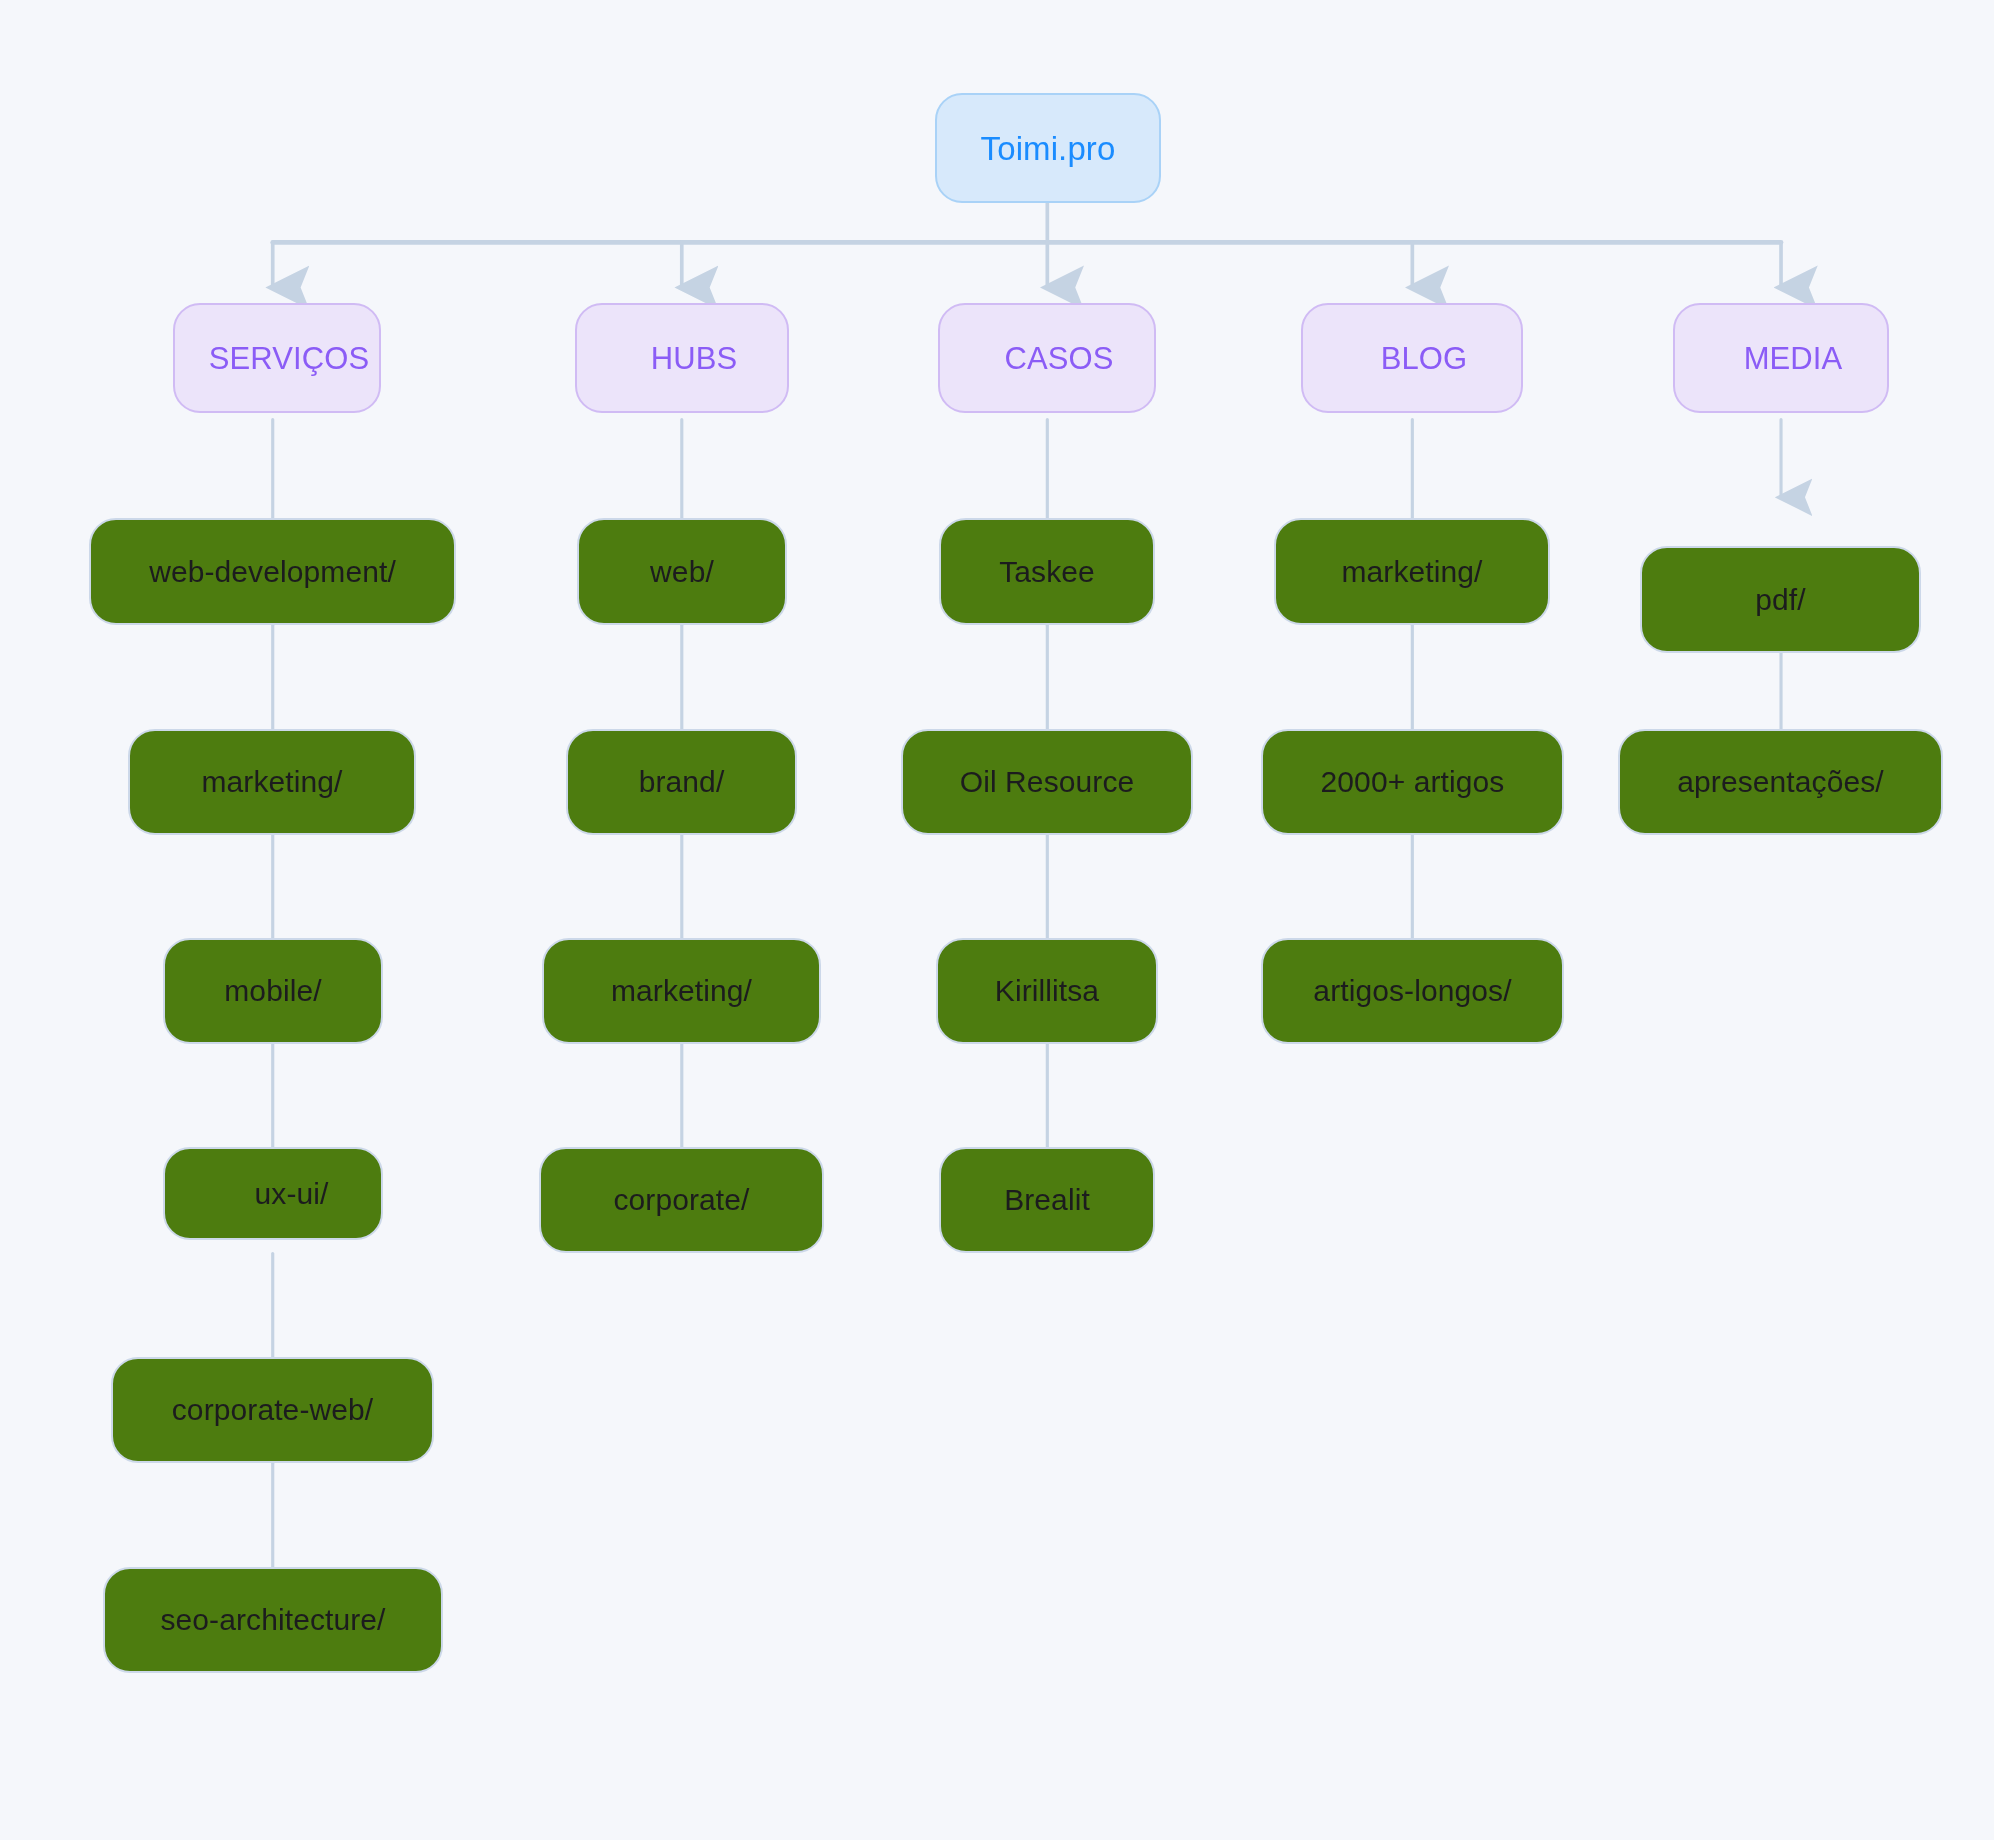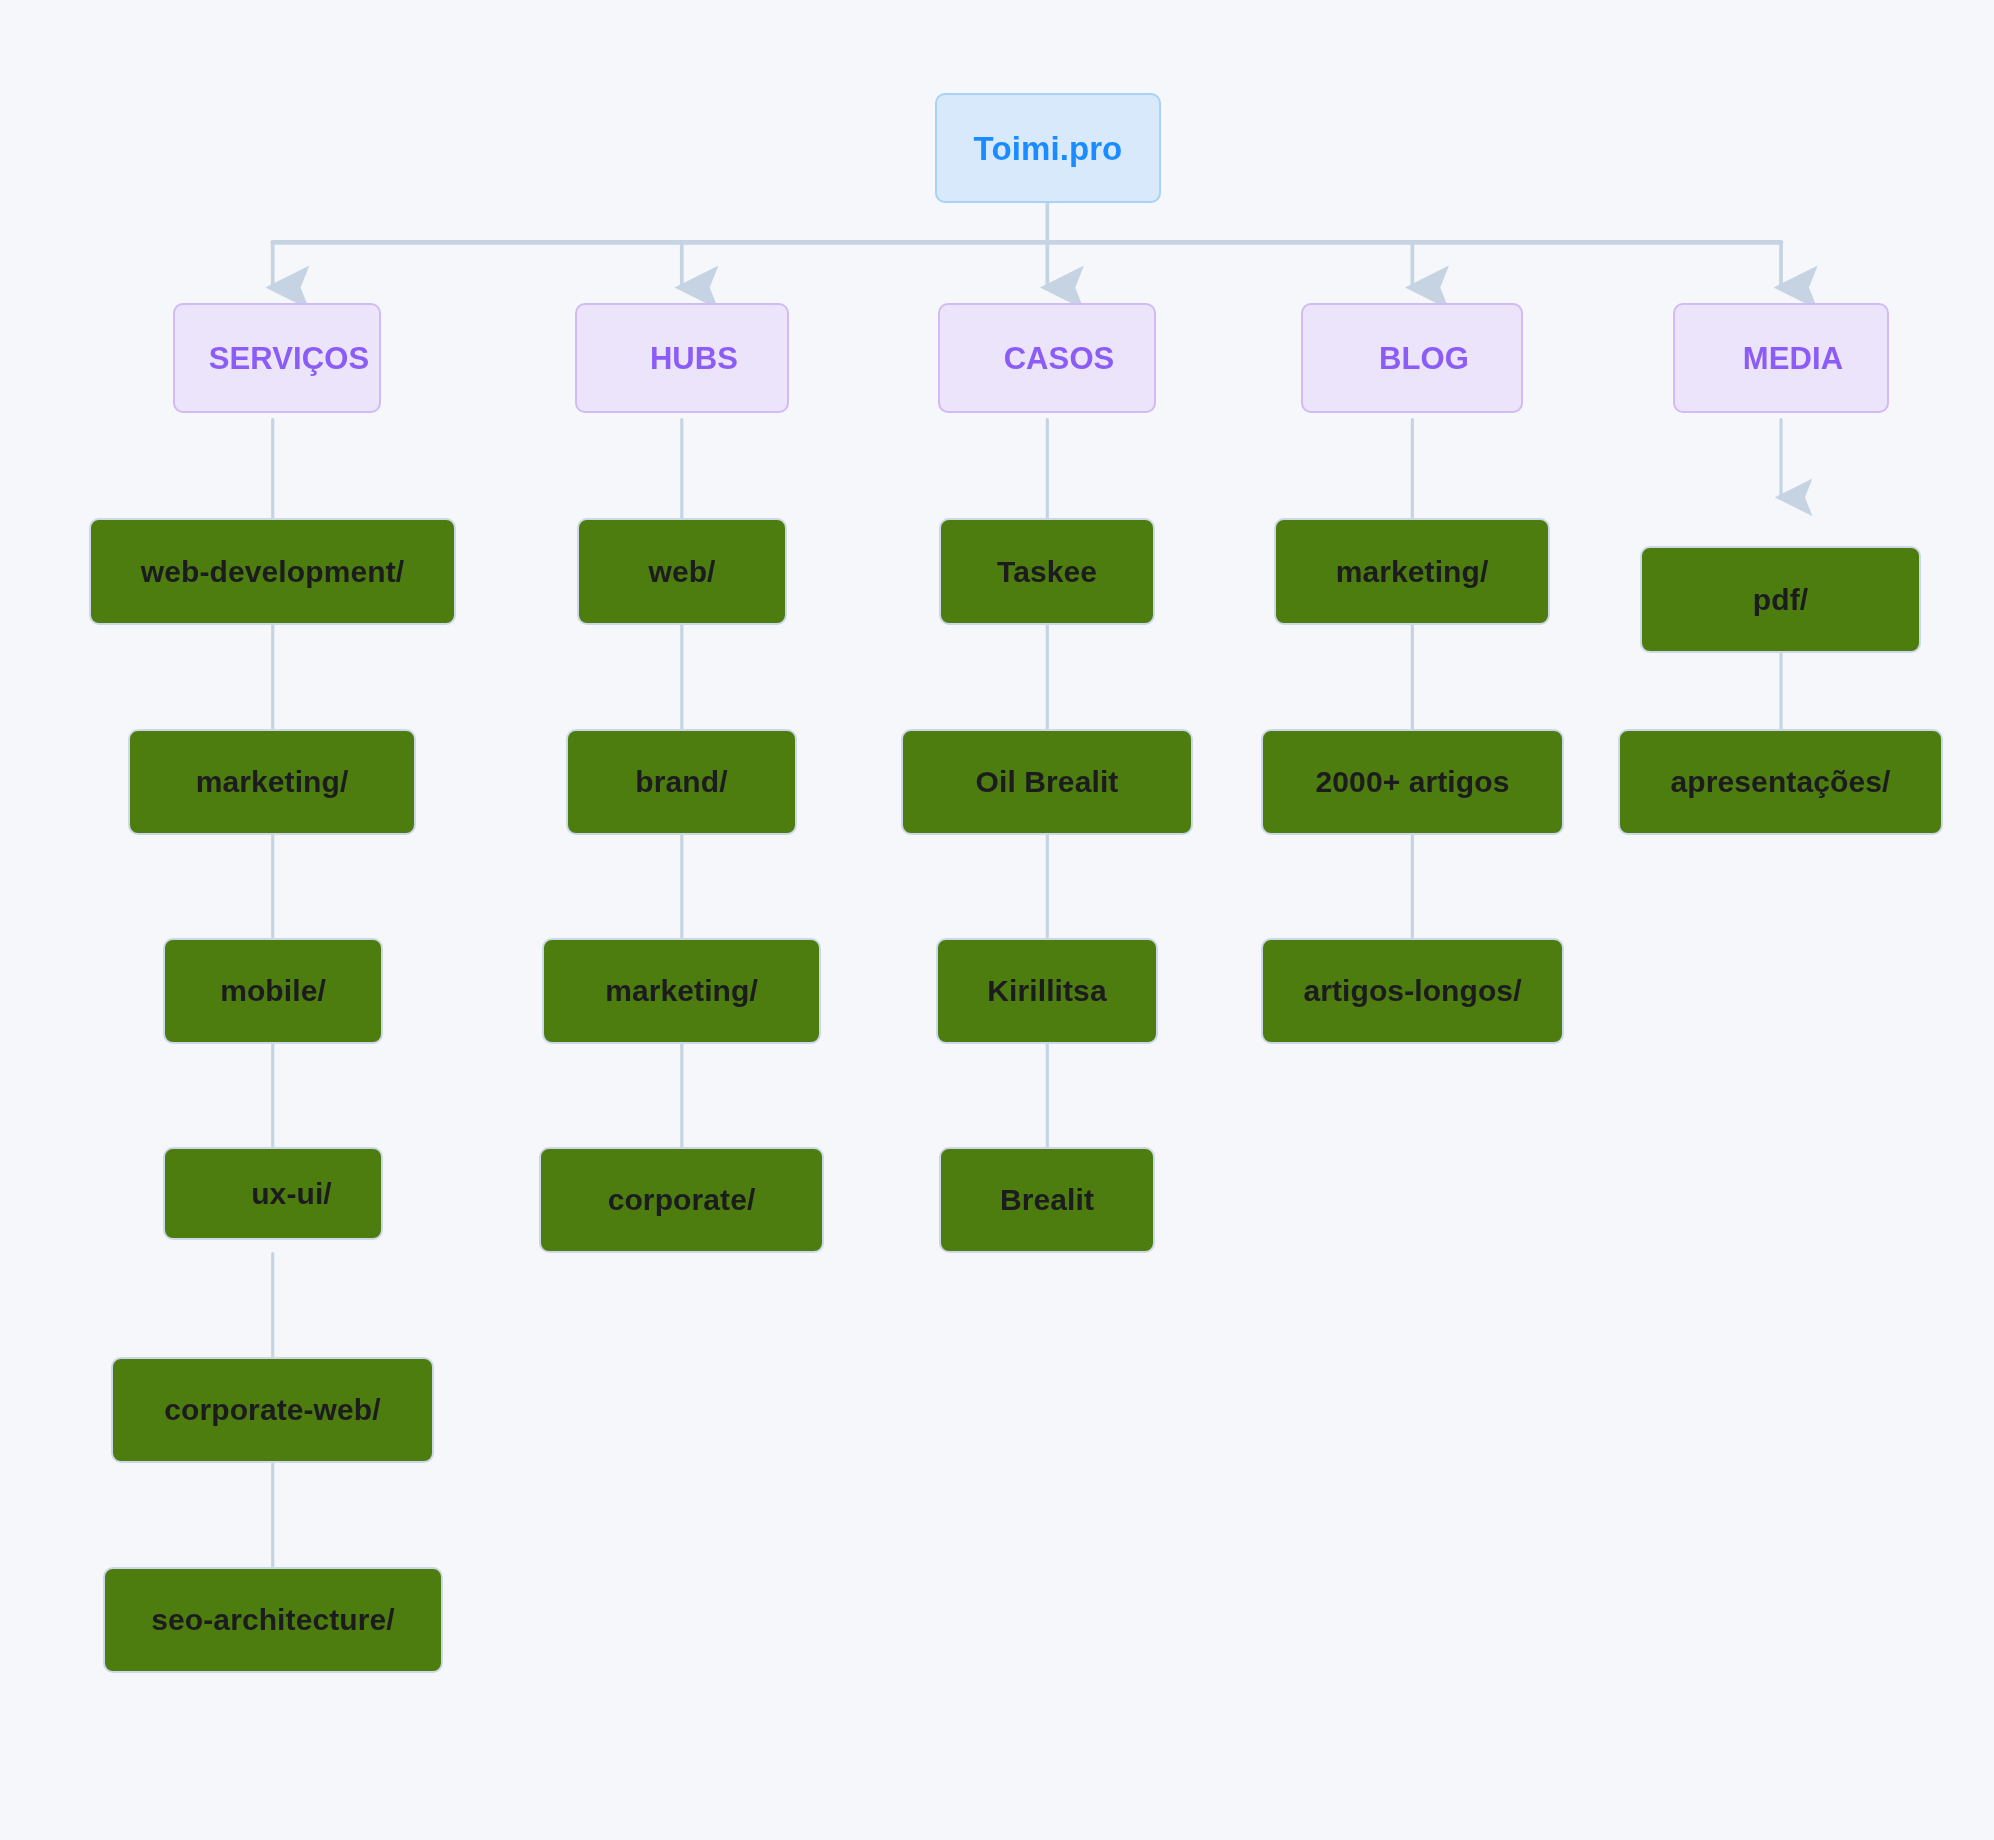--- a/index.html
+++ b/index.html
@@ -25,27 +25,26 @@
     width: 1995px;
     height: 1841px;
     pointer-events: none;
   }
   .node {
     position: absolute;
     box-sizing: border-box;
     display: flex;
     align-items: center;
     justify-content: center;
-    border-radius: 10px;
+    border-radius: 27px;
     border-style: solid;
     border-width: 2.6px;
     text-align: right;
     white-space: nowrap;
     letter-spacing: 0.1px;
-    font-weight: bold;
   }
   .node-root {
     background: #d7e9fb;
     border-color: #a9d2f7;
     color: #1a8cff;
     font-size: 33px;
   }
   .node-cat {
     background: #ece4fa;
     border-color: #d0bbf4;
@@ -162,21 +161,21 @@
     <span class="node-label">marketing/</span>
   </div>
   <div class="node node-leaf" style="left:539px; top:1147px; width:285px; height:106px;">
     <span class="node-label">corporate/</span>
   </div>
 
   <div class="node node-leaf" style="left:939px; top:518px; width:216px; height:107px;">
     <span class="node-label">Taskee</span>
   </div>
   <div class="node node-leaf" style="left:901px; top:729px; width:292px; height:106px;">
-    <span class="node-label">Oil Brealit</span>
+    <span class="node-label">Oil Resource</span>
   </div>
   <div class="node node-leaf" style="left:936px; top:938px; width:222px; height:106px;">
     <span class="node-label">Kirillitsa</span>
   </div>
   <div class="node node-leaf" style="left:939px; top:1147px; width:216px; height:106px;">
     <span class="node-label">Brealit</span>
   </div>
 
   <div class="node node-leaf" style="left:1274px; top:518px; width:276px; height:107px;">
     <span class="node-label">marketing/</span>

